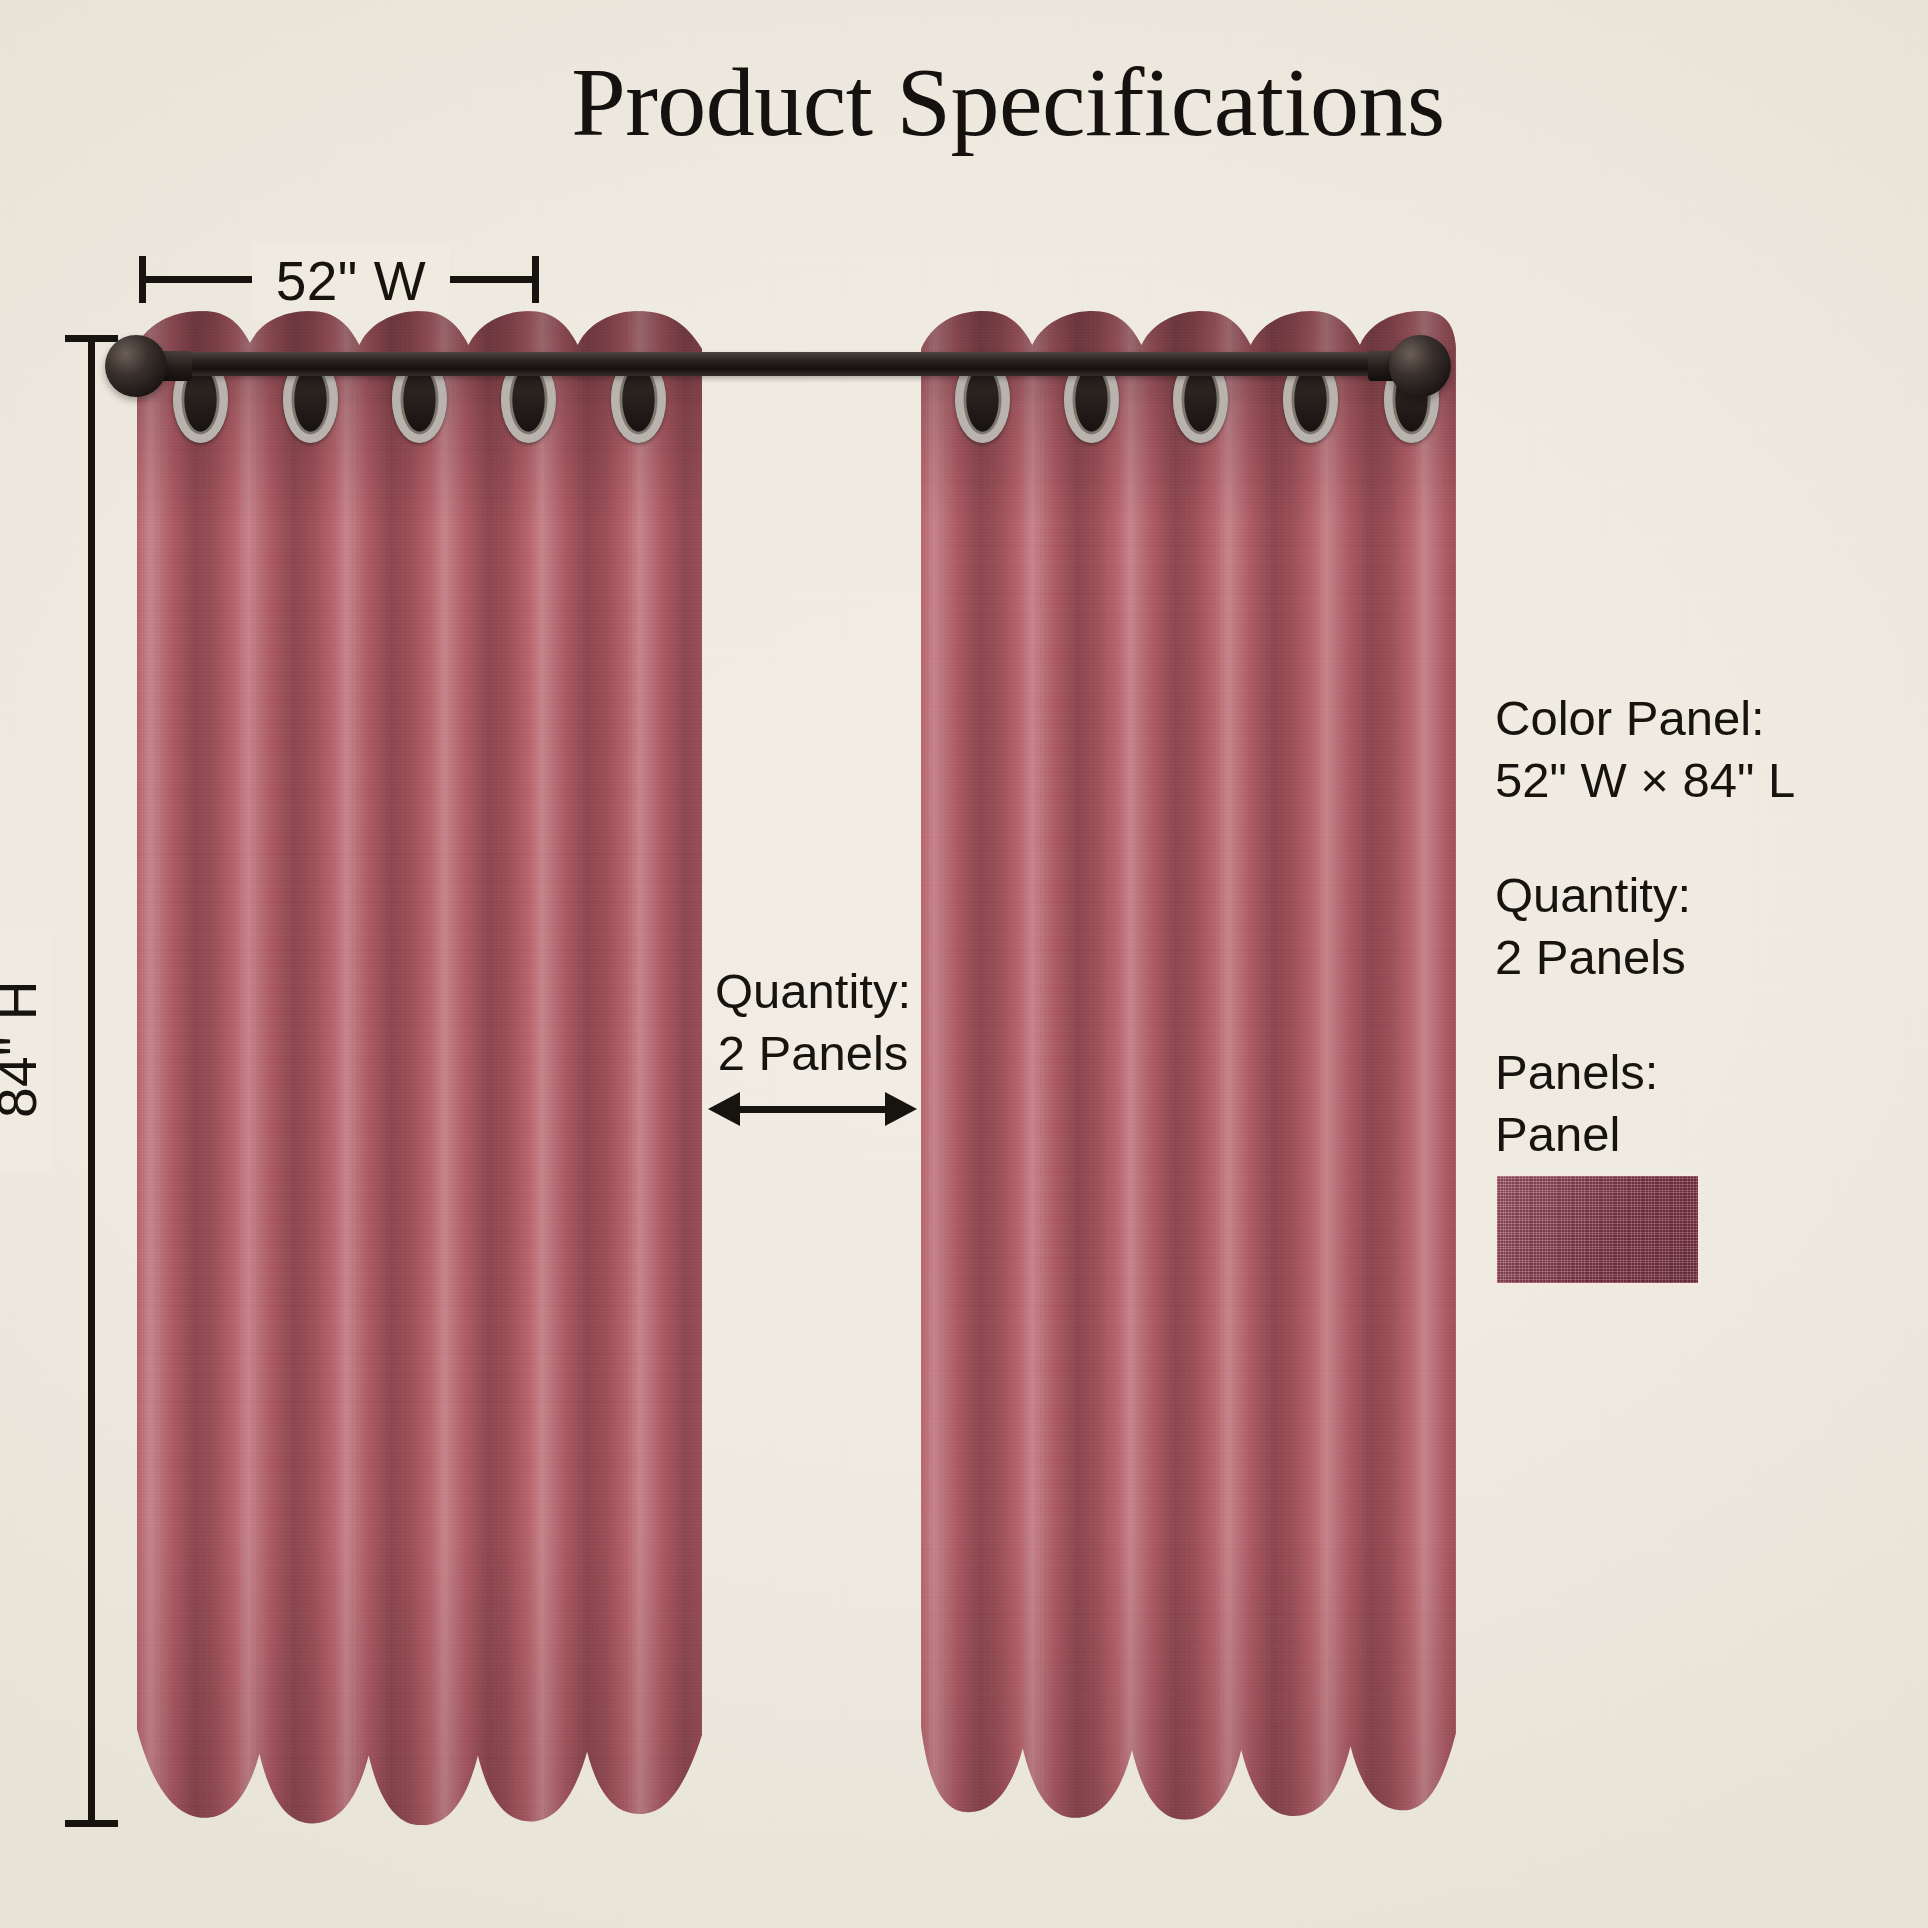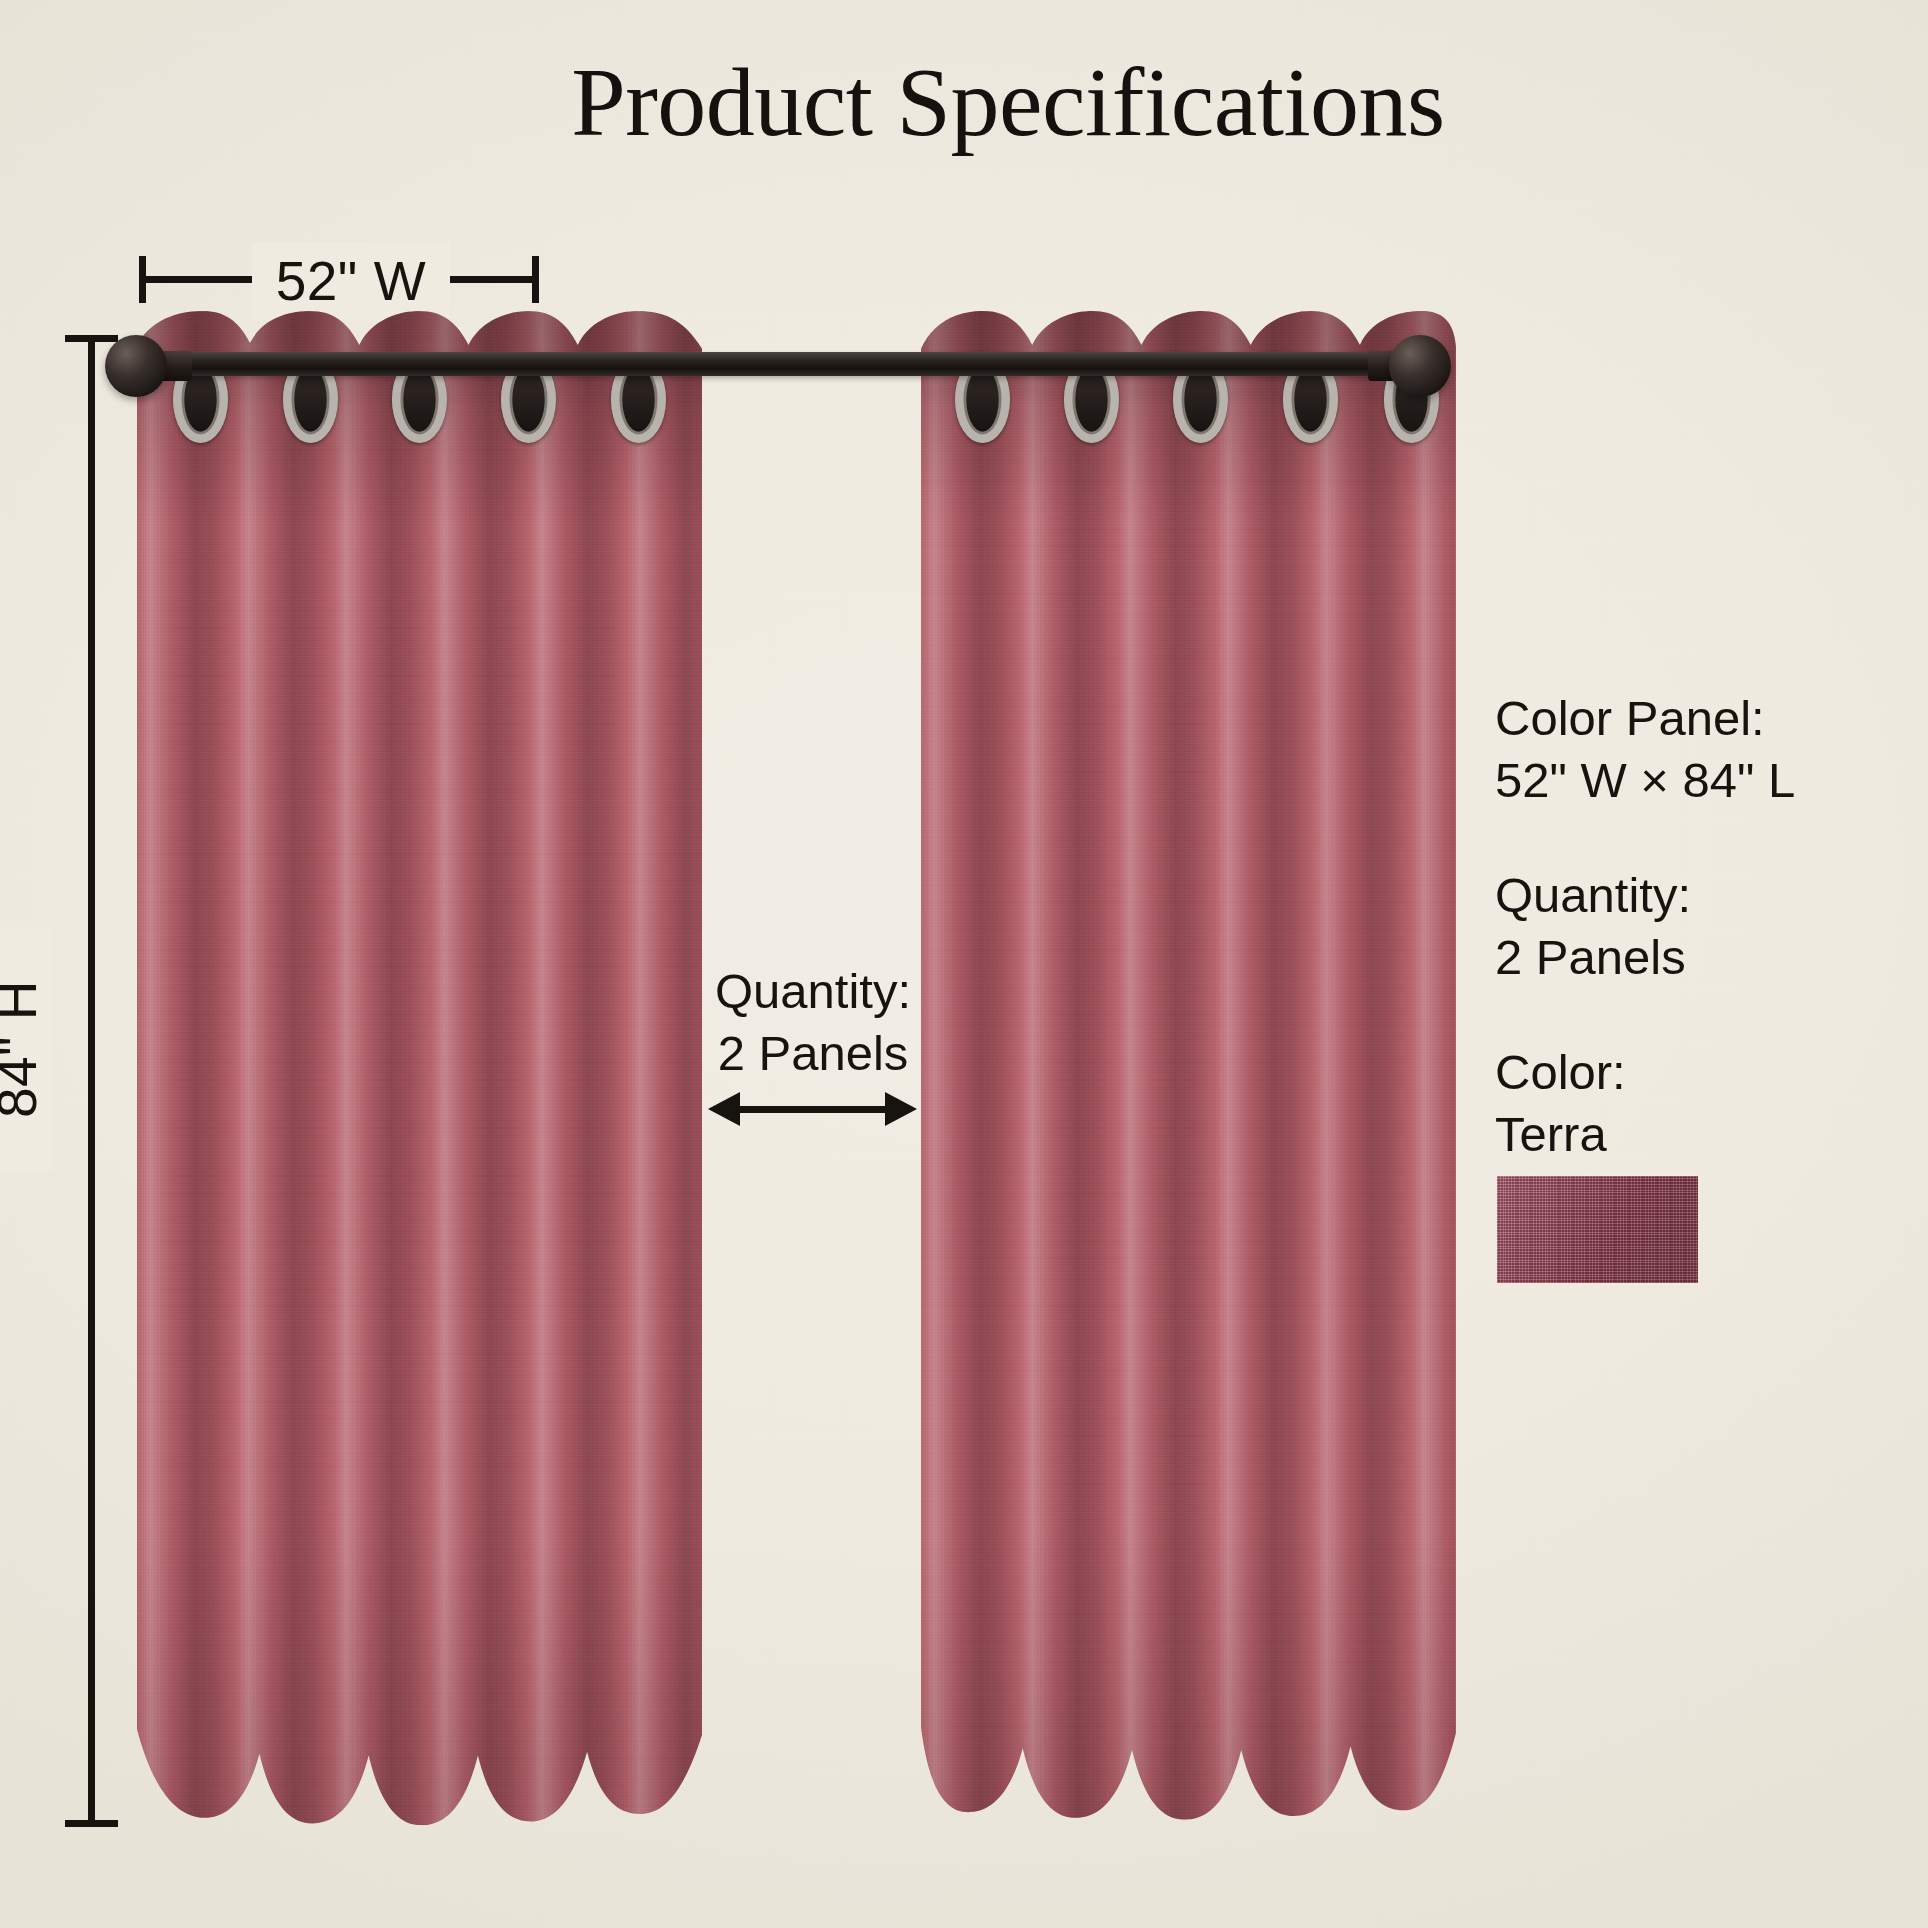--- a/index.html
+++ b/index.html
@@ -431,22 +431,22 @@
       <div class="spec-label">Color Panel:</div>
       <div class="spec-value">52" W × 84" L</div>
     </div>
 
     <div class="spec-block">
       <div class="spec-label">Quantity:</div>
       <div class="spec-value">2 Panels</div>
     </div>
 
     <div class="spec-block">
-      <div class="spec-label">Color:</div>
-      <div class="spec-value">Terra</div>
+      <div class="spec-label">Panels:</div>
+      <div class="spec-value">Panel</div>
       <div id="swatch" style="background: rgb(158, 68, 88); border-color: rgb(247, 232, 228);">
         <div class="tex"></div>
         <div class="sheen"></div>
       </div>
     </div>
 
   </div>
 
 </div>
 

